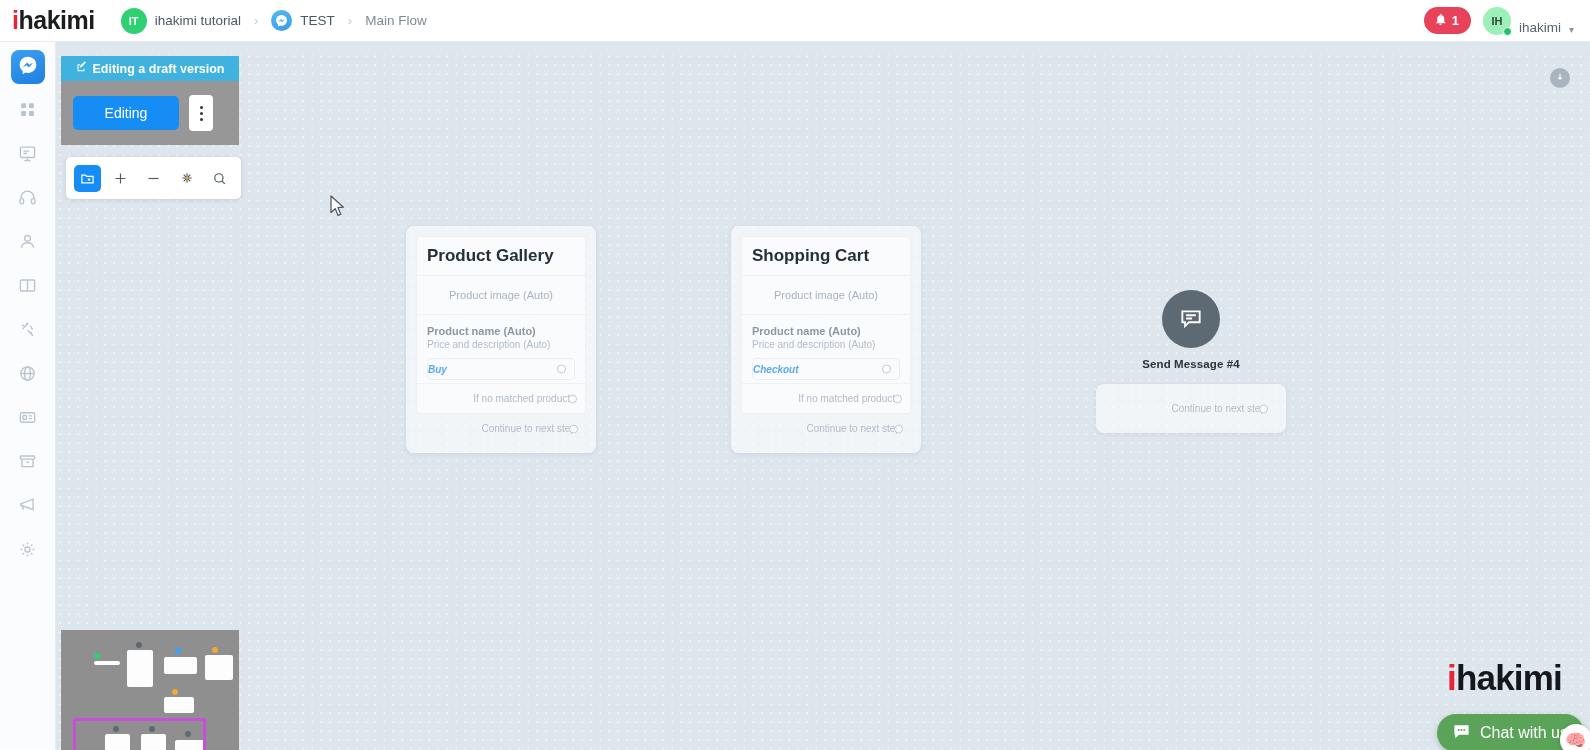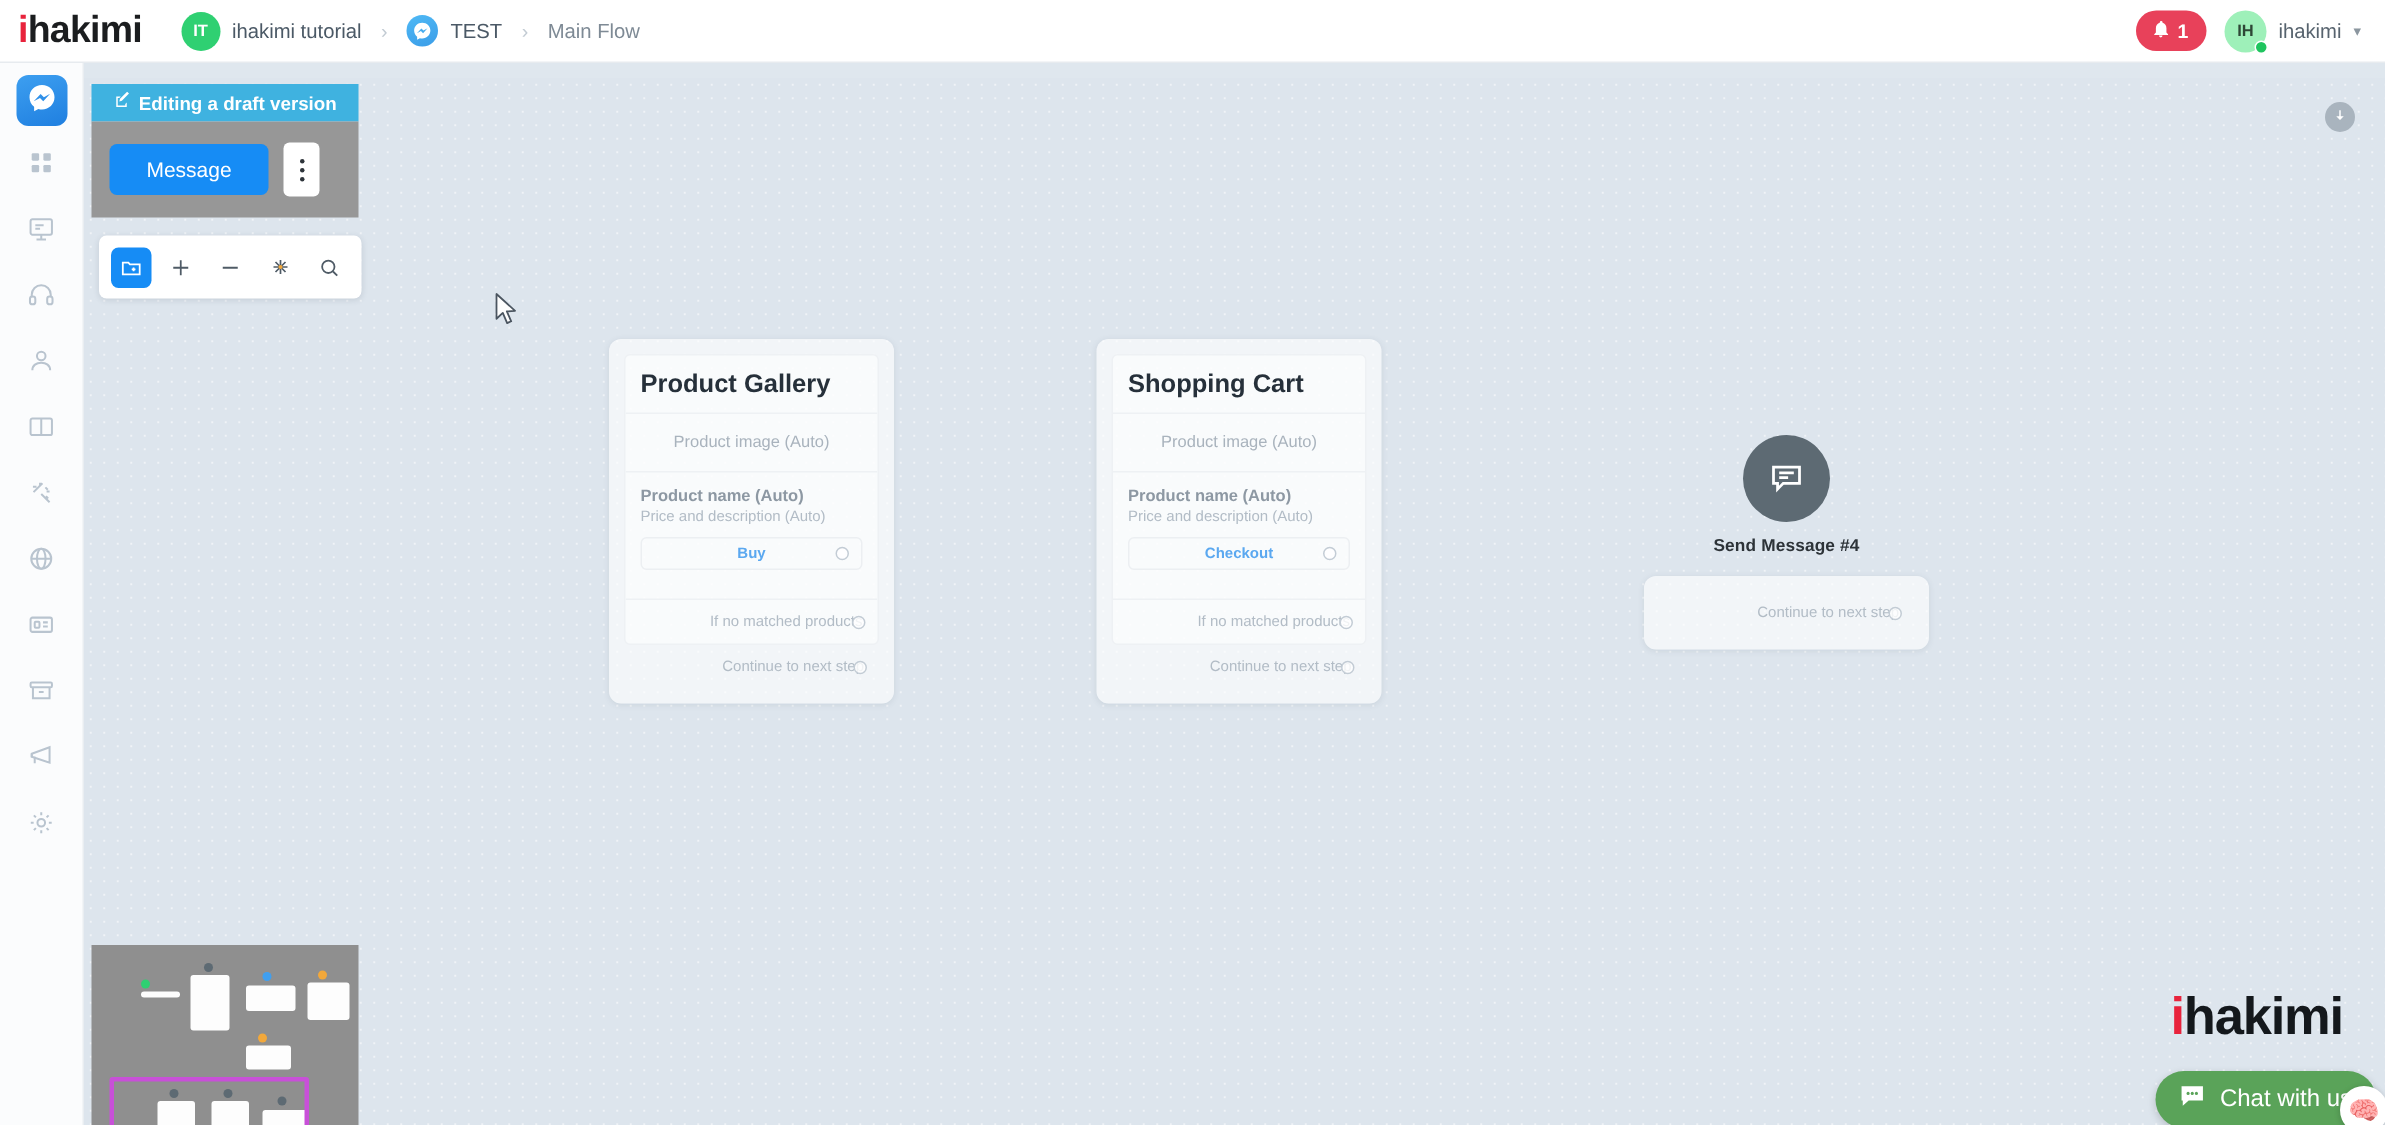--- a/index.html
+++ b/index.html
@@ -34,21 +34,21 @@
     width: 21px; height: 21px; border-radius: 50%;
     background: linear-gradient(160deg,#4fb9f5,#3b9de8);
     display: flex; align-items: center; justify-content: center;
   }
   .topright { margin-left: auto; display: flex; align-items: center; gap: 12px; margin-right: 16px; }
   .bell-pill {
     background: #e8415a; color: #fff; border-radius: 14px; height: 27px;
     display: flex; align-items: center; gap: 5px; padding: 0 12px 0 10px;
     font-size: 13px; font-weight: bold;
   }
-  .user-wrap { display: flex; align-items: center; gap: 8px; }
+  .user-wrap { display: flex; align-items: flex-end; gap: 8px; }
   .av-ih {
     position: relative; width: 28px; height: 28px; border-radius: 50%;
     background: #9ef0b9; color: #2e4736; font-size: 11px; font-weight: bold;
     display: flex; align-items: center; justify-content: center;
   }
   .av-ih .online {
     position: absolute; right: -1px; bottom: -1px; width: 9px; height: 9px;
     border-radius: 50%; background: #1fc45e; border: 1.5px solid #fff;
   }
   .user-name { font-size: 13.5px; color: #57636e; }
@@ -146,23 +146,24 @@
   }
   .row { padding: 9px 10px; border-bottom: 1px solid #eef1f4; position: relative; }
   .row:last-child { border-bottom: none; }
   .row-title { font-size: 17px; font-weight: bold; color: #26303a; }
   .row-img {
     font-size: 11px; color: #a9b3bd; text-align: center; padding: 13px 10px;
   }
   .row-pname { font-size: 11px; font-weight: bold; color: #8d98a3; padding: 10px 10px 2px; }
   .row-pdesc { font-size: 10px; color: #b2bcc6; padding: 0 10px 8px; }
   .btn-row {
-    margin: 0 10px 19px; border: 1px solid #eceff2; border-radius: 4px;
-    height: 22px; display: flex; align-items: center; justify-content: center;
+    margin: 0 10px 3px; border: 1px solid #eceff2; border-radius: 4px;
+    height: 22px; display: flex; align-items: center; 
     position: relative;
+    font-style: italic;
   }
   .btn-row .lbl { font-size: 10px; color: #5ba8f0; font-weight: bold; }
   .port {
     position: absolute; right: -5px; top: 50%; transform: translateY(-50%);
     width: 9px; height: 9px; border-radius: 50%;
     border: 1px solid #c3ccd5; background: rgba(255,255,255,.8);
   }
   .port.inline { right: 8px; }
   .end-row {
     padding: 9px 10px; text-align: right; position: relative;
@@ -374,21 +375,21 @@
     <div id="draftpanel">
       <div class="draft-bar">
         <span>
           <svg width="12" height="12" viewBox="0 0 24 24" fill="#fff">
               <path d="M20 2.8 17.5.3 8 9.8l-.9 3.4 3.4-.9zM3 6.5v14h14v-6l-2 2v2H5v-10h2l2-2z"></path>
             </svg>
         </span>
         <span>Editing a draft version</span>
       </div>
       <div class="publish-box">
-        <div class="publish-btn">Message</div>
+        <div class="publish-btn">Editing</div>
         <div class="kebab">
             <i></i>
             <i></i>
             <i></i>
           </div>
       </div>
     </div>
 
     <div id="toolbar">
       <div class="tool primary">

